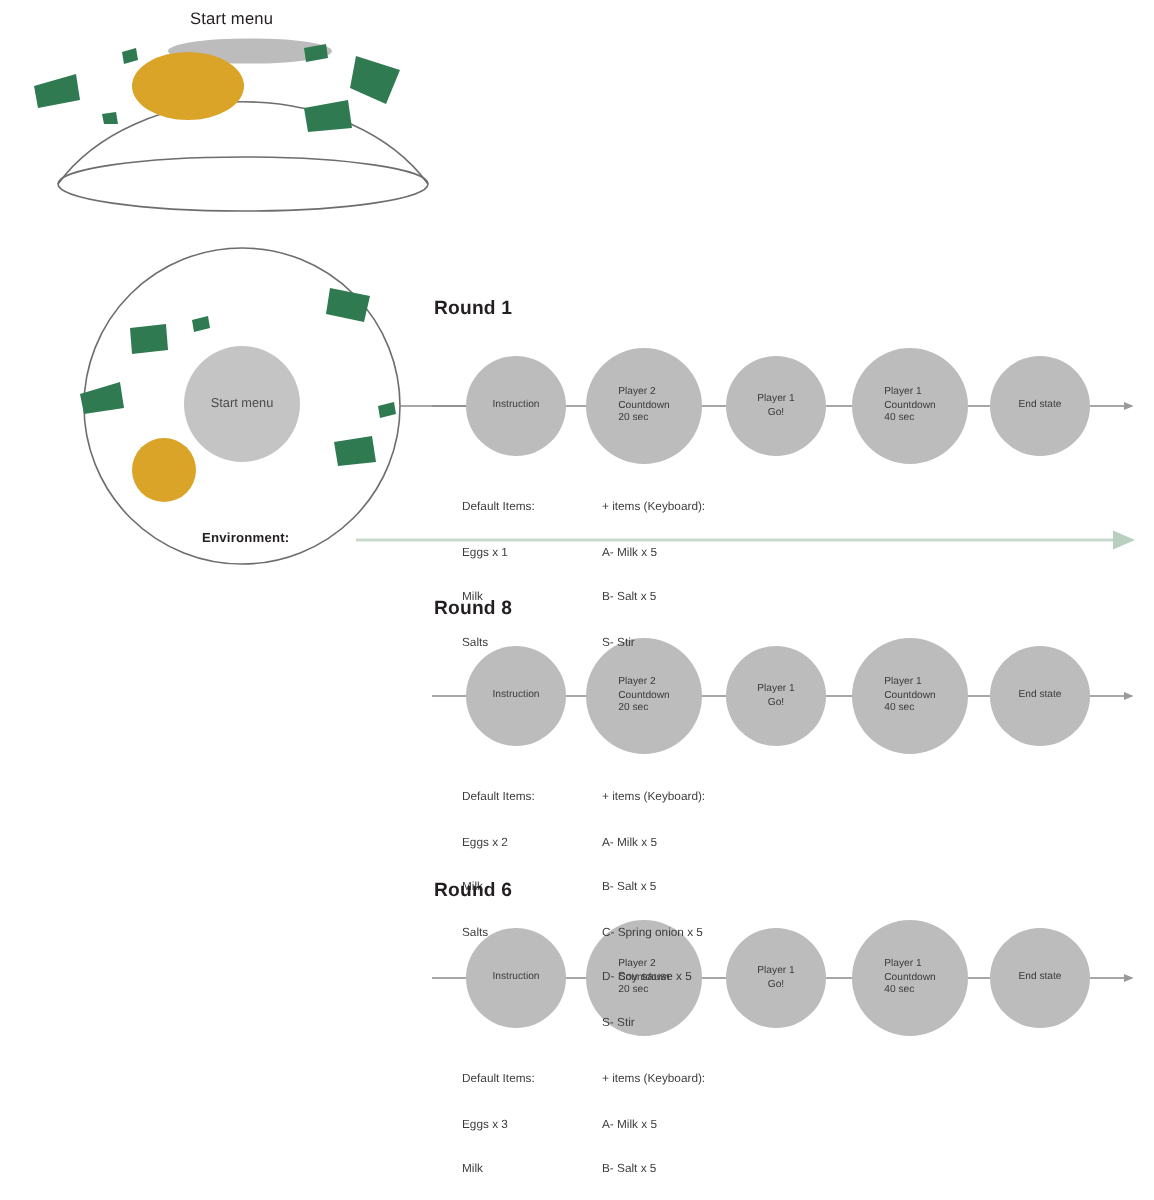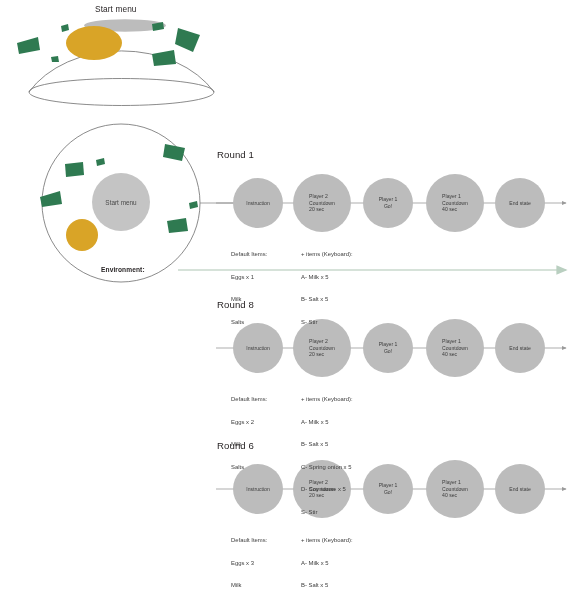--- a/index.html
+++ b/index.html
@@ -32,21 +32,21 @@
     position: absolute;
     white-space: pre;
   }
   .dome-title {
     font-size: 8.3px;
     color: #231f20;
     letter-spacing: 0.1px;
   }
   .round-title {
     font-size: 9.6px;
-    font-weight: normal;
+    font-weight: bold;
     color: #231f20;
     letter-spacing: 0.1px;
   }
   .env-label {
     font-size: 6.6px;
     font-weight: bold;
     color: #231f20;
     letter-spacing: 0.1px;
   }
   .node-label {

